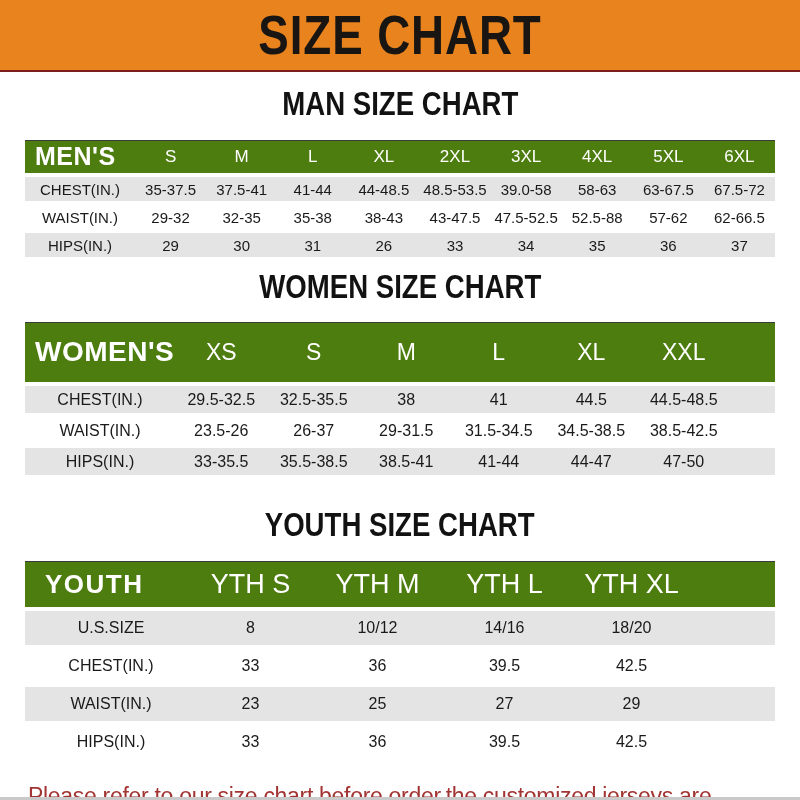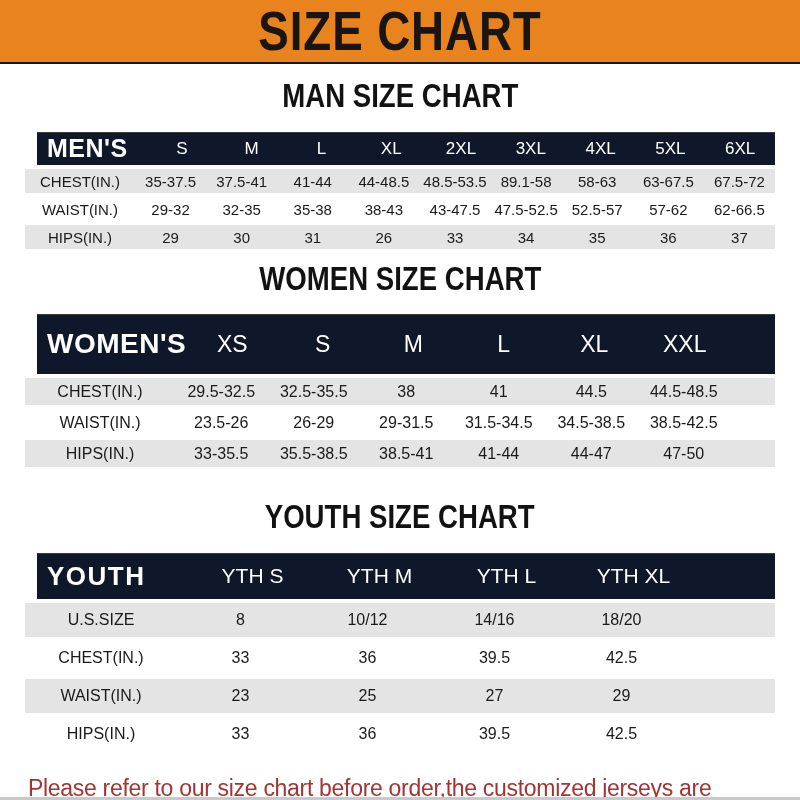--- a/index.html
+++ b/index.html
@@ -14,26 +14,26 @@
   }
   .page {
     position: relative;
     width: 800px;
     height: 800px;
     background: #ffffff;
   }
   
   .banner {
     width: 800px;
-    height: 64px;
+    height: 72px;
     background: #E8831E;
     display: flex;
     align-items: center;
     justify-content: center;
-    border-bottom: 2px solid #0f172a;
+    border-bottom: 2px solid #7f1d1d;
     box-sizing: border-box;
   }
   .banner .title {
     display: inline-block;
     font-size: 52px;
     font-weight: 700;
     letter-spacing: 1px;
     color: #181512;
     transform: scale(0.88, 1.08);
     white-space: nowrap;
@@ -63,26 +63,25 @@
   }
   .t-man   { margin-top: 18px; }
   .t-women { margin-top: 17px; }
   .t-youth { margin-top: 18px; }
   .trow {
     display: grid;
     align-items: center;
   }
   .t-man   .trow { grid-template-columns: 110px repeat(9, 1fr); }
   .t-women .trow { grid-template-columns: 150px repeat(6, 1fr) 45px; }
-  .t-youth .trow { grid-template-columns: 152px repeat(4, 127px) 1fr; }
+  .t-youth .trow { grid-template-columns: 152px repeat(4, 127px) 1fr; padding-left: 10px; }
   .thead-row {
-    background: #0f172a;
+    background: #4d7c0f;
     color: #ffffff;
     box-shadow: 0 1px 0 #3a3a3a inset;
-    margin-left: 12px;
   }
   .t-man   .thead-row { height: 33px; }
   .t-women .thead-row { height: 60px; }
   .t-youth .thead-row { height: 46px; }
   .tdata-row { margin-top: 4px; }
   .t-man   .tdata-row { height: 24px; }
   .t-women .tdata-row { height: 27px; }
   .t-youth .tdata-row { height: 34px; }
   .tdata-row:nth-child(even) { background: #E4E4E4; }
   .tcell {
@@ -95,21 +94,21 @@
   .tcell.label { text-align: center; }
   .thead-row .tcell.label {
     text-align: left;
     padding-left: 10px;
     font-weight: 700;
   }
   .t-man   .thead-row .tcell { font-size: 17px; }
   .t-man   .thead-row .tcell.label { font-size: 25px; letter-spacing: 0.5px; }
   .t-women .thead-row .tcell { font-size: 23px; }
   .t-women .thead-row .tcell.label { font-size: 28px; letter-spacing: 0.5px; }
-  .t-youth .thead-row .tcell { font-size: 21px; }
+  .t-youth .thead-row .tcell { font-size: 27px; }
   .t-youth .thead-row .tcell.label { font-size: 26px; letter-spacing: 1.5px; }
   
   .footer {
     margin-top: 22px;
     padding: 0 28px;
     color: #A23533;
     font-size: 23px;
     line-height: 31px;
     letter-spacing: -0.3px;
   }
@@ -147,34 +146,34 @@
         <div class="tcell">5XL</div>
         <div class="tcell">6XL</div>
       </div>
       <div class="trow tdata-row">
         <div class="tcell label">CHEST(IN.)</div>
         <div class="tcell">35-37.5</div>
         <div class="tcell">37.5-41</div>
         <div class="tcell">41-44</div>
         <div class="tcell">44-48.5</div>
         <div class="tcell">48.5-53.5</div>
-        <div class="tcell">89.1-58</div>
+        <div class="tcell">39.0-58</div>
         <div class="tcell">58-63</div>
         <div class="tcell">63-67.5</div>
         <div class="tcell">67.5-72</div>
       </div>
       <div class="trow tdata-row">
         <div class="tcell label">WAIST(IN.)</div>
         <div class="tcell">29-32</div>
         <div class="tcell">32-35</div>
         <div class="tcell">35-38</div>
         <div class="tcell">38-43</div>
         <div class="tcell">43-47.5</div>
         <div class="tcell">47.5-52.5</div>
-        <div class="tcell">52.5-57</div>
+        <div class="tcell">52.5-88</div>
         <div class="tcell">57-62</div>
         <div class="tcell">62-66.5</div>
       </div>
       <div class="trow tdata-row">
         <div class="tcell label">HIPS(IN.)</div>
         <div class="tcell">29</div>
         <div class="tcell">30</div>
         <div class="tcell">31</div>
         <div class="tcell">26</div>
         <div class="tcell">33</div>
@@ -203,21 +202,21 @@
         <div class="tcell">29.5-32.5</div>
         <div class="tcell">32.5-35.5</div>
         <div class="tcell">38</div>
         <div class="tcell">41</div>
         <div class="tcell">44.5</div>
         <div class="tcell">44.5-48.5</div>
       </div>
       <div class="trow tdata-row">
         <div class="tcell label">WAIST(IN.)</div>
         <div class="tcell">23.5-26</div>
-        <div class="tcell">26-29</div>
+        <div class="tcell">26-37</div>
         <div class="tcell">29-31.5</div>
         <div class="tcell">31.5-34.5</div>
         <div class="tcell">34.5-38.5</div>
         <div class="tcell">38.5-42.5</div>
       </div>
       <div class="trow tdata-row">
         <div class="tcell label">HIPS(IN.)</div>
         <div class="tcell">33-35.5</div>
         <div class="tcell">35.5-38.5</div>
         <div class="tcell">38.5-41</div>

